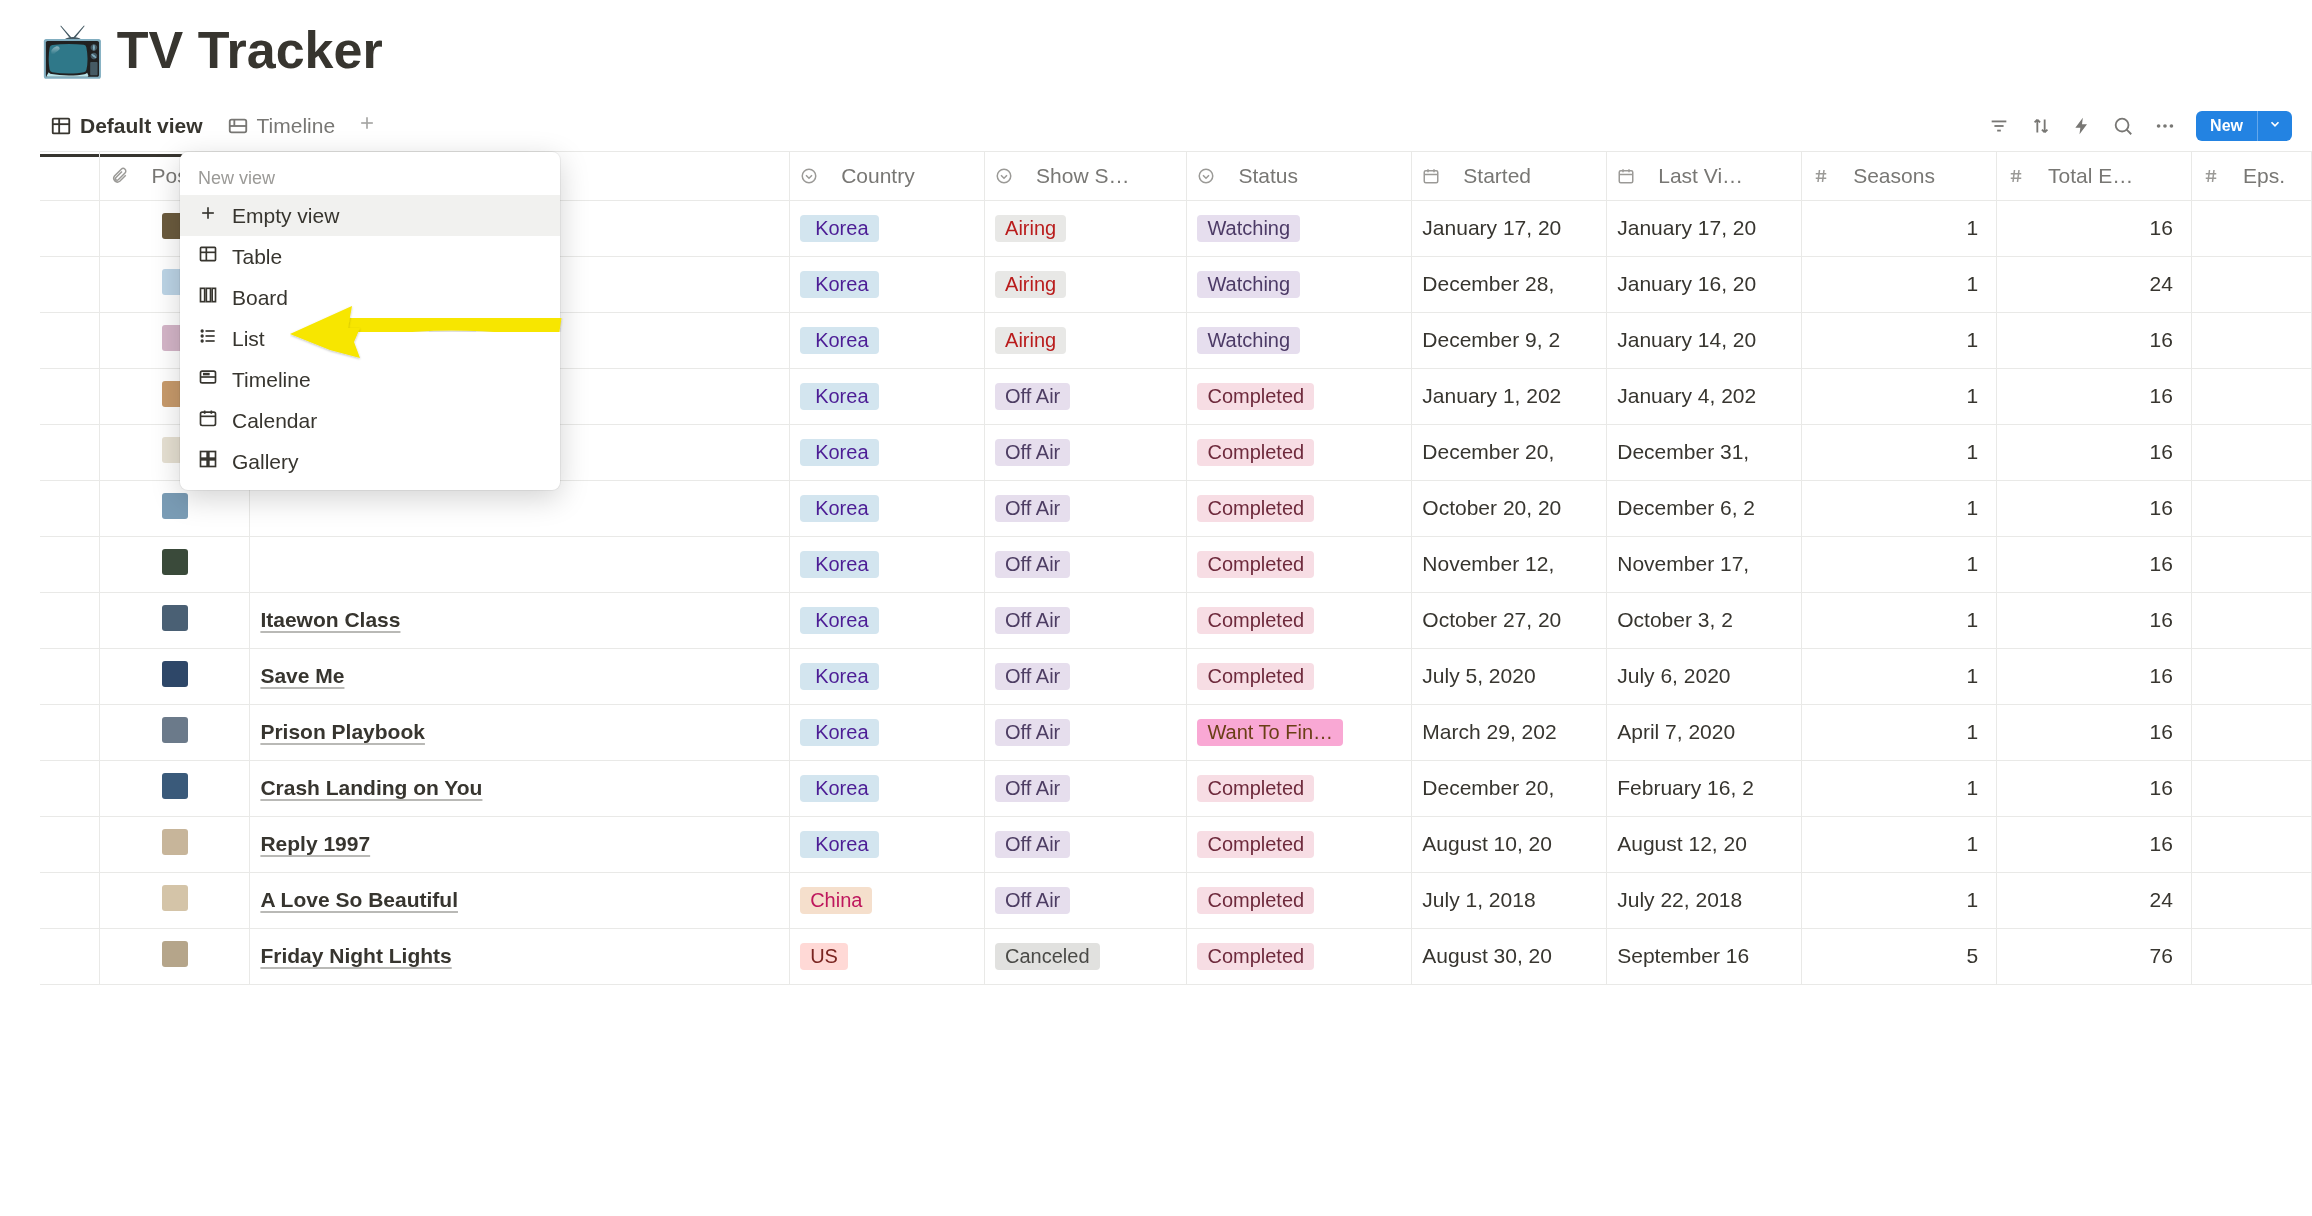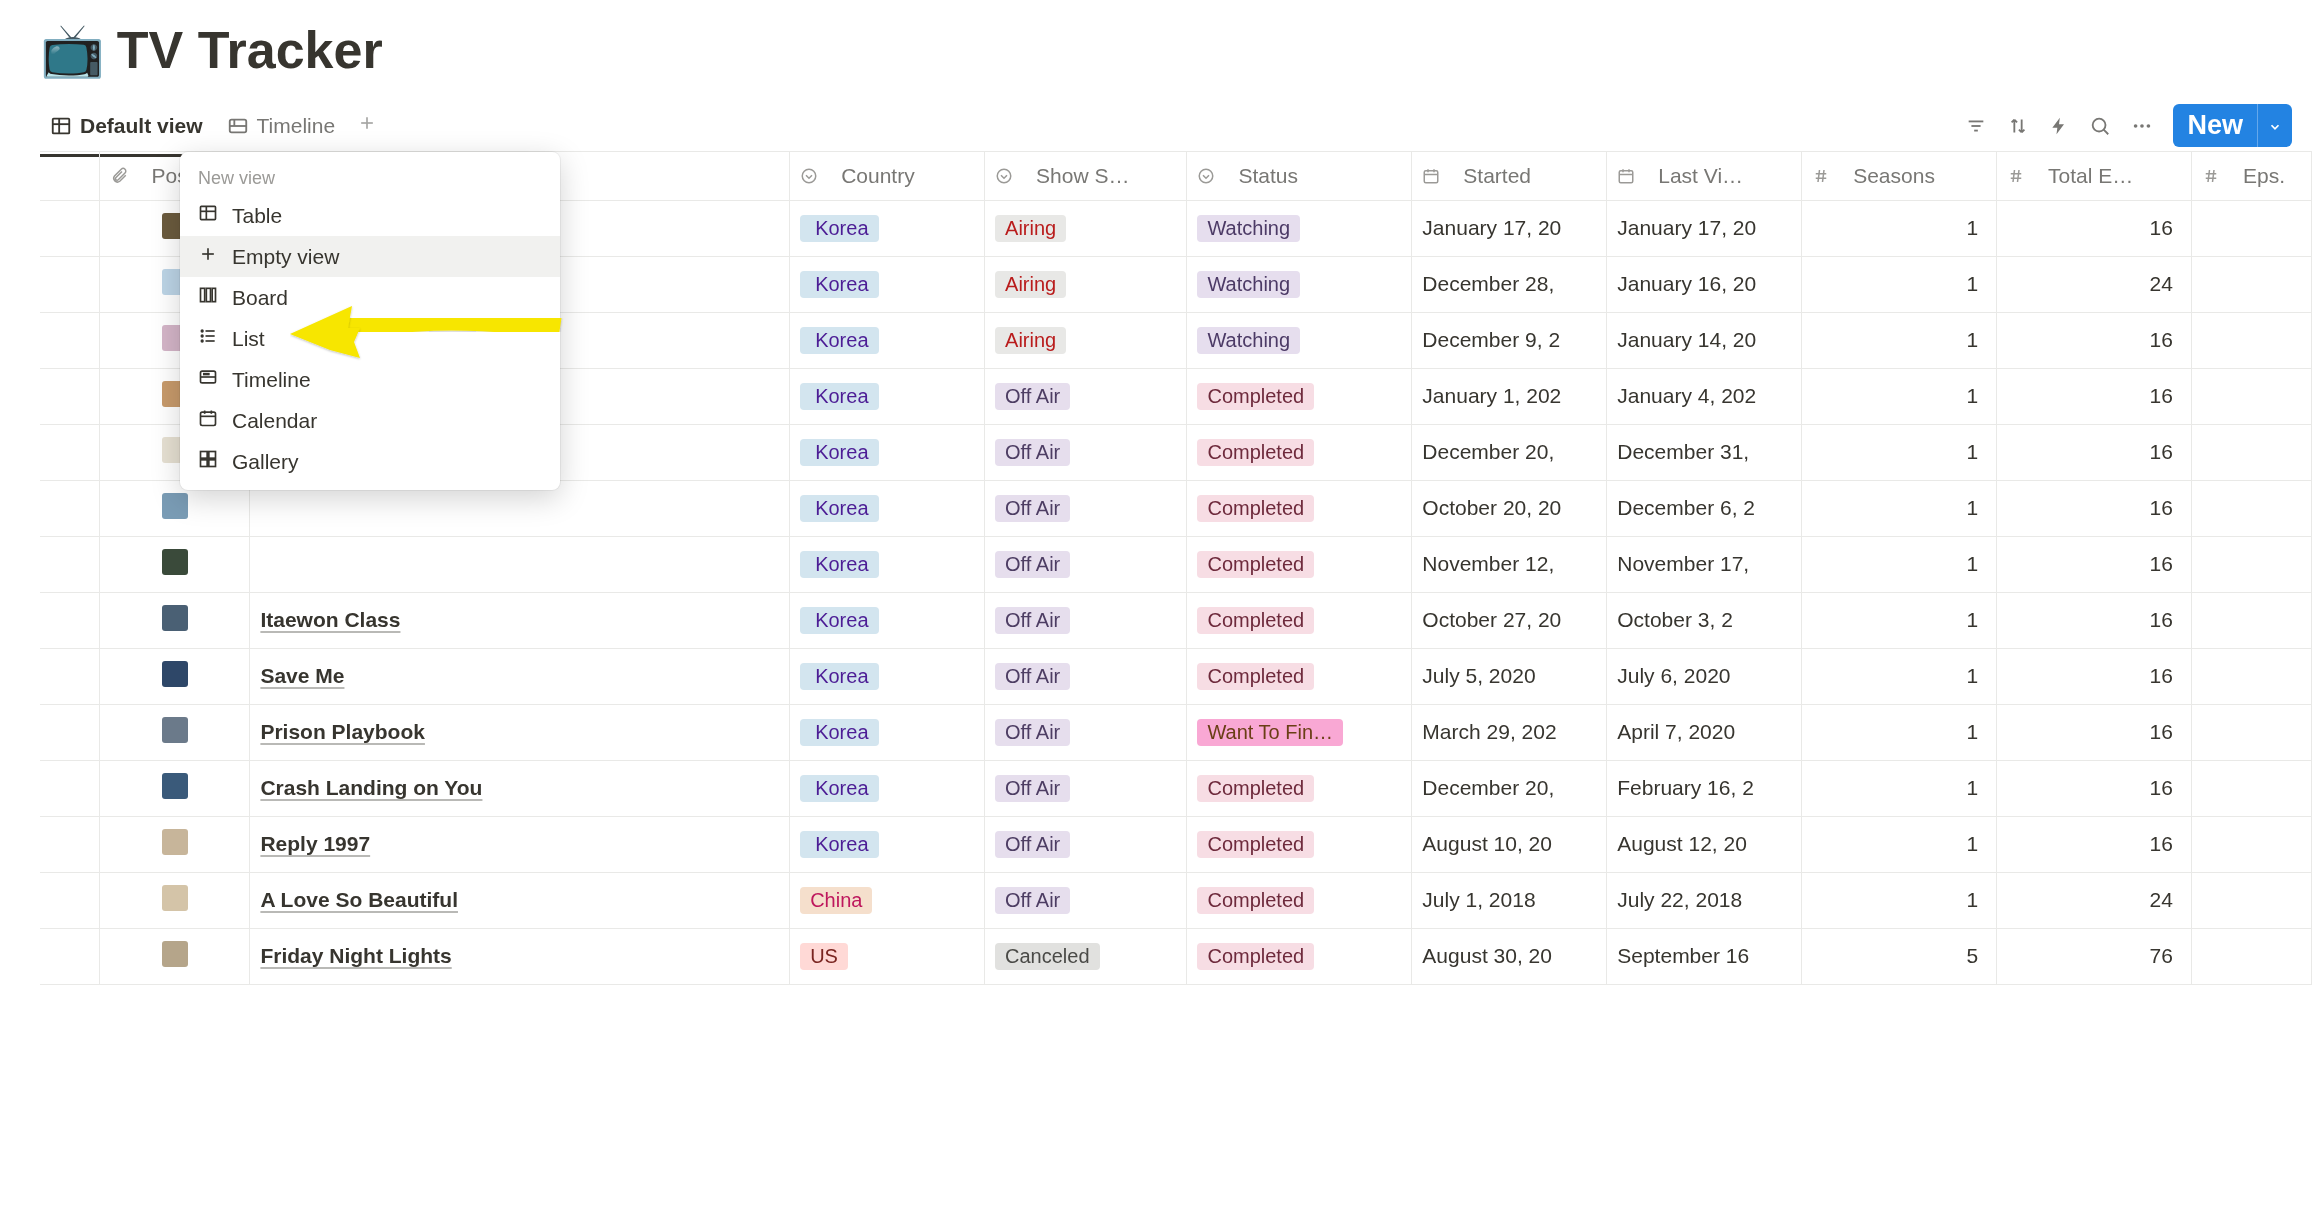--- a/index.html
+++ b/index.html
@@ -70,21 +70,21 @@
     align-items: center;
   }
   .new-button {
     display: flex;
     align-items: flex-start;
     background: #2383e2;
     border-radius: 6px;
     overflow: hidden;
     color: #fff;
     font-weight: 600;
-    font-size: 27px;
+    font-size: 16px;
   }
   .new-button .label { padding: 6px 14px; cursor: pointer; }
   .new-button .chev { padding: 6px 10px; border-left: 1px solid rgba(255,255,255,0.3); cursor: pointer; }
 
   .table-wrap { position: relative; }
 
   table.db {
     border-collapse: collapse;
     width: 100%;
     table-layout: fixed;
@@ -545,34 +545,34 @@
             <td class="num">5</td>
             <td class="num">76</td>
             <td></td>
           </tr>
         </tbody>
     </table>
 
     <div class="popup">
       <div class="hdr-label">New view</div>
       <div id="popup-items">
+          <div class="item hover">
+            <span><svg width="20" height="20" viewBox="0 0 24 24" fill="none" stroke="#37352f" stroke-width="2">
+                <line x1="12" y1="5" x2="12" y2="19"></line>
+                <line x1="5" y1="12" x2="19" y2="12"></line>
+              </svg></span>
+            <span>Empty view</span>
+          </div>
           <div class="item">
             <span><svg width="20" height="20" viewBox="0 0 24 24" fill="none" stroke="#37352f" stroke-width="2">
                 <rect x="3" y="4" width="18" height="16" rx="1"></rect>
                 <line x1="3" y1="10" x2="21" y2="10"></line>
                 <line x1="10" y1="4" x2="10" y2="20"></line>
               </svg></span>
             <span>Table</span>
-          </div>
-          <div class="item hover">
-            <span><svg width="20" height="20" viewBox="0 0 24 24" fill="none" stroke="#37352f" stroke-width="2">
-                <line x1="12" y1="5" x2="12" y2="19"></line>
-                <line x1="5" y1="12" x2="19" y2="12"></line>
-              </svg></span>
-            <span>Empty view</span>
           </div>
           <div class="item">
             <span><svg width="20" height="20" viewBox="0 0 24 24" fill="none" stroke="#37352f" stroke-width="2">
                 <rect x="3" y="4" width="5" height="16"></rect>
                 <rect x="10" y="4" width="5" height="16"></rect>
                 <rect x="17" y="4" width="4" height="16"></rect>
               </svg></span>
             <span>Board</span>
           </div>
           <div class="item">

